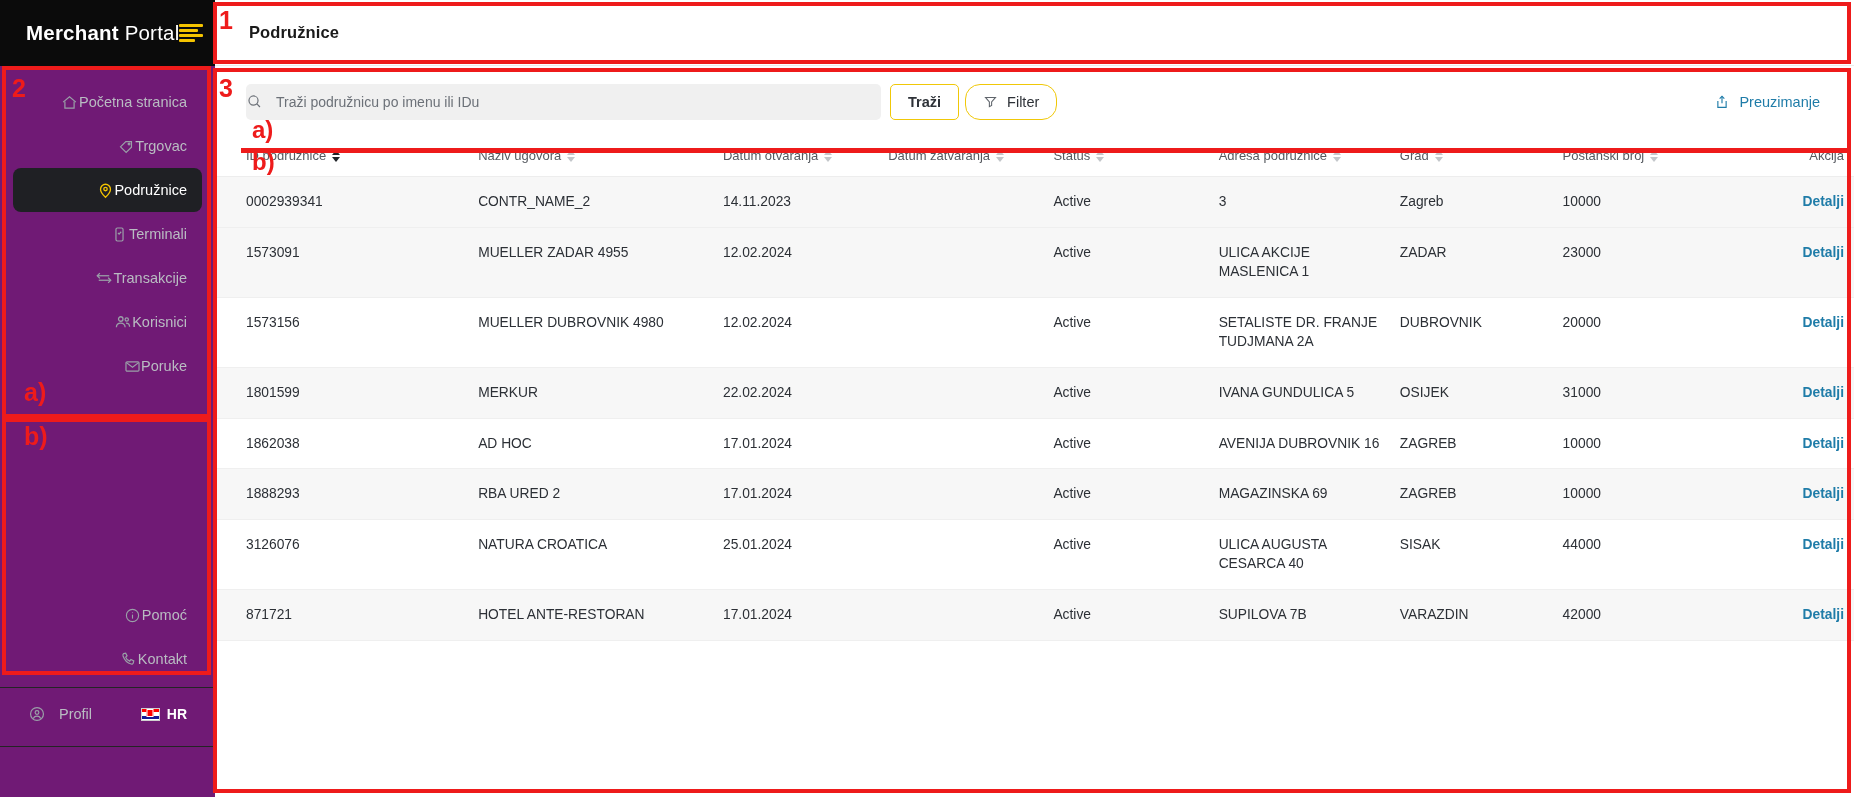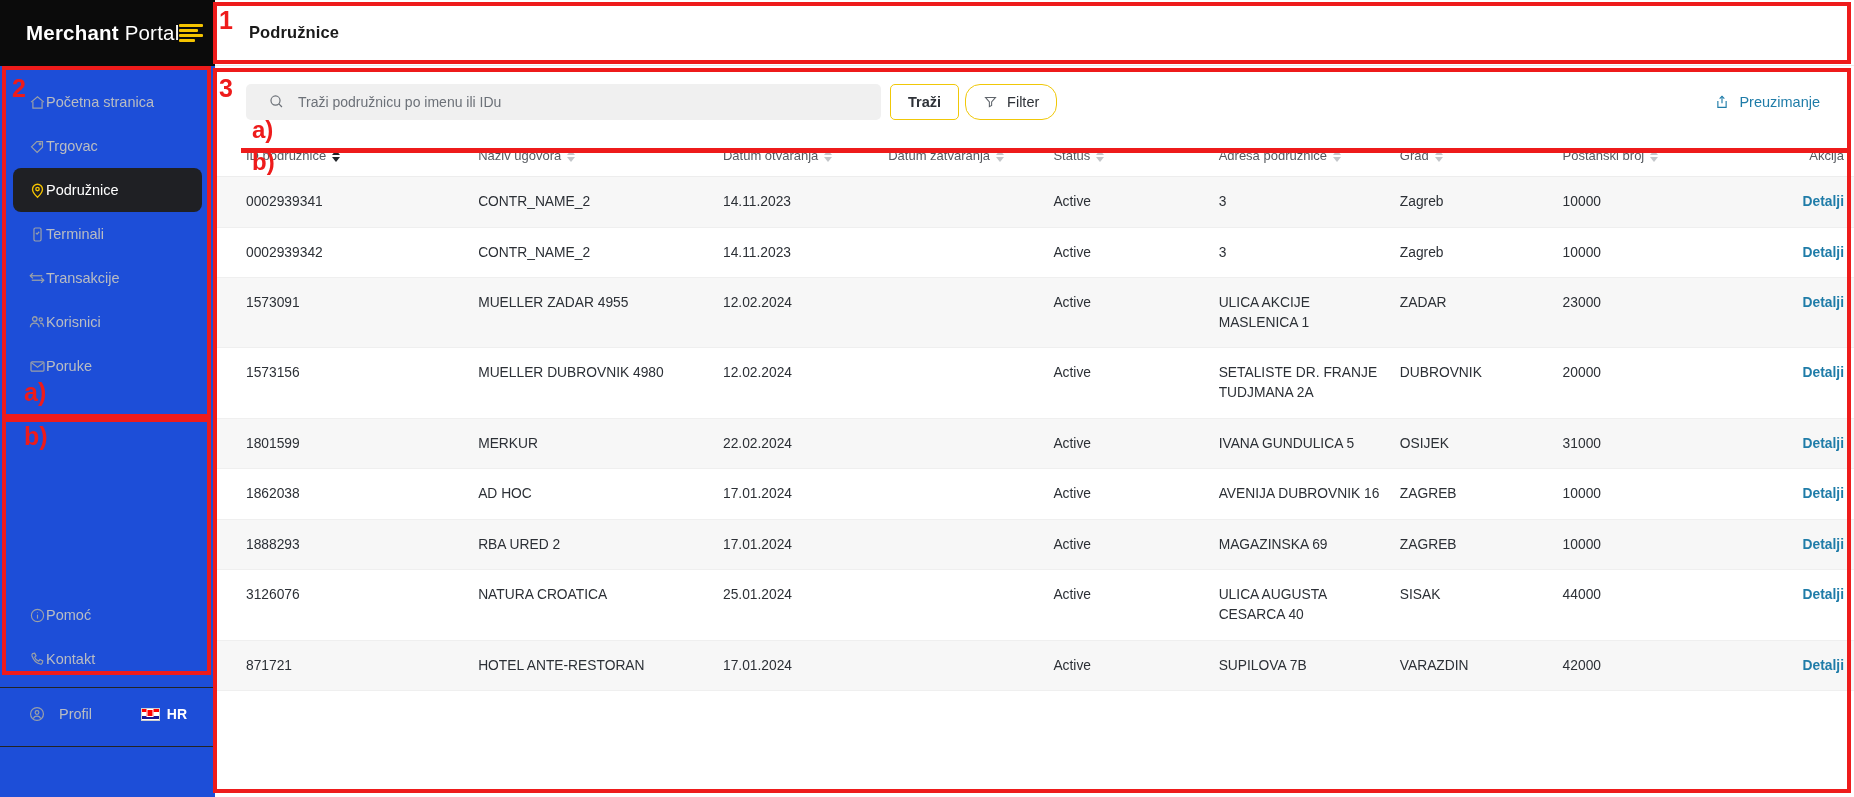--- a/index.html
+++ b/index.html
@@ -17,21 +17,21 @@
     height: 797px;
     display: flex;
     background: #ffffff;
   }
 
   
   .sidebar {
     width: 215px;
     min-width: 215px;
     height: 797px;
-    background: #1d4ed8;
+    background: #701a75;
     display: flex;
     flex-direction: column;
     position: relative;
     z-index: 3;
   }
   .brand {
     height: 66px;
     min-height: 66px;
     display: flex;
     align-items: center;
@@ -73,20 +73,21 @@
     display: flex;
     align-items: center;
     height: 44px;
     margin: 0 13px;
     padding: 0 15px;
     border-radius: 8px;
     color: #b9bcc2;
     font-size: 14.5px;
     cursor: pointer;
     white-space: nowrap;
+    justify-content: flex-end;
   }
   .nav-item + .nav-item { margin-top: 0; }
   .nav-item.active {
     background: #1f2024;
     color: #ffffff;
   }
   .nav-item.active .nav-icon { color: #f5c400; }
   .nav-icon {
     width: 18px; height: 18px;
     display: inline-flex; align-items: center; justify-content: center;
@@ -178,21 +179,21 @@
     background: #ffffff;
   }
   .search-wrap {
     position: relative;
     width: 635px;
     height: 36px;
     background: #f0f0f0;
     border-radius: 5px;
     display: flex;
     align-items: center;
-    padding: 0 22px;
+    padding: 0 0;
     gap: 11px;
   }
   .search-icon { color: #6b7077; display: flex; }
   .search-input {
     border: 0; outline: 0; background: transparent;
     font-family: "Liberation Sans", sans-serif;
     font-size: 14px; color: #3d4146;
     width: 100%; height: 100%;
   }
   .search-input::placeholder { color: #6c7178; }
@@ -584,31 +585,20 @@
                 <td>0002939341</td>
                 <td>CONTR_NAME_2</td>
                 <td>14.11.2023</td>
                 <td></td>
                 <td>Active</td>
                 <td>3</td>
                 <td>Zagreb</td>
                 <td>10000</td>
                 <td class="action"><span class="detail-link">Detalji</span></td>
               </tr>
-              <tr class="even">
-                <td>0002939342</td>
-                <td>CONTR_NAME_2</td>
-                <td>14.11.2023</td>
-                <td></td>
-                <td>Active</td>
-                <td>3</td>
-                <td>Zagreb</td>
-                <td>10000</td>
-                <td class="action"><span class="detail-link">Detalji</span></td>
-              </tr>
               <tr class="odd">
                 <td>1573091</td>
                 <td>MUELLER ZADAR 4955</td>
                 <td>12.02.2024</td>
                 <td></td>
                 <td>Active</td>
                 <td>ULICA AKCIJE MASLENICA 1</td>
                 <td>ZADAR</td>
                 <td>23000</td>
                 <td class="action"><span class="detail-link">Detalji</span></td>

